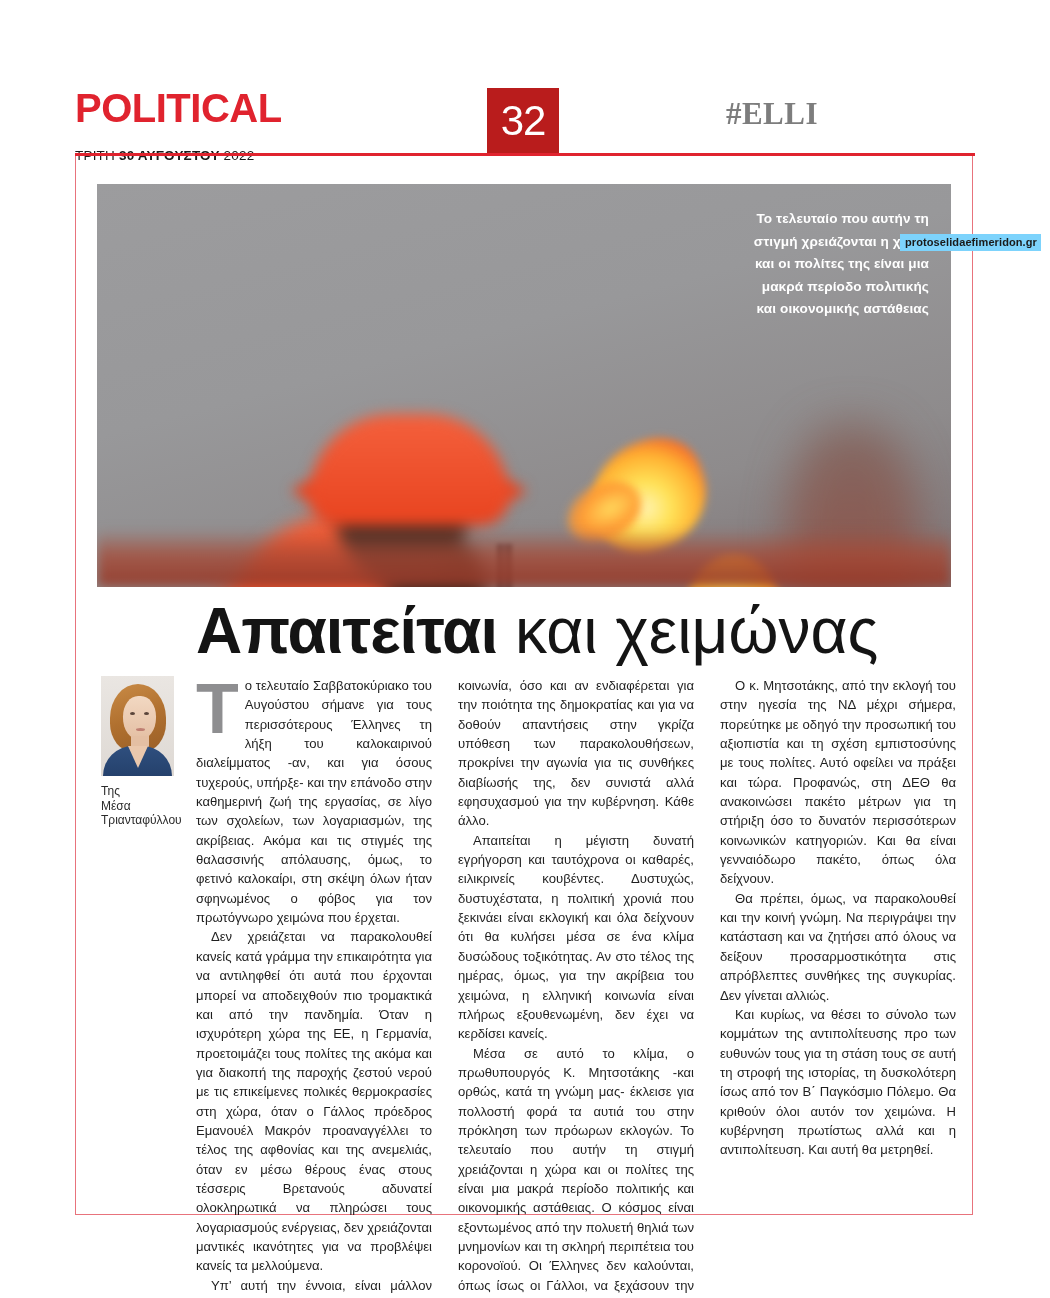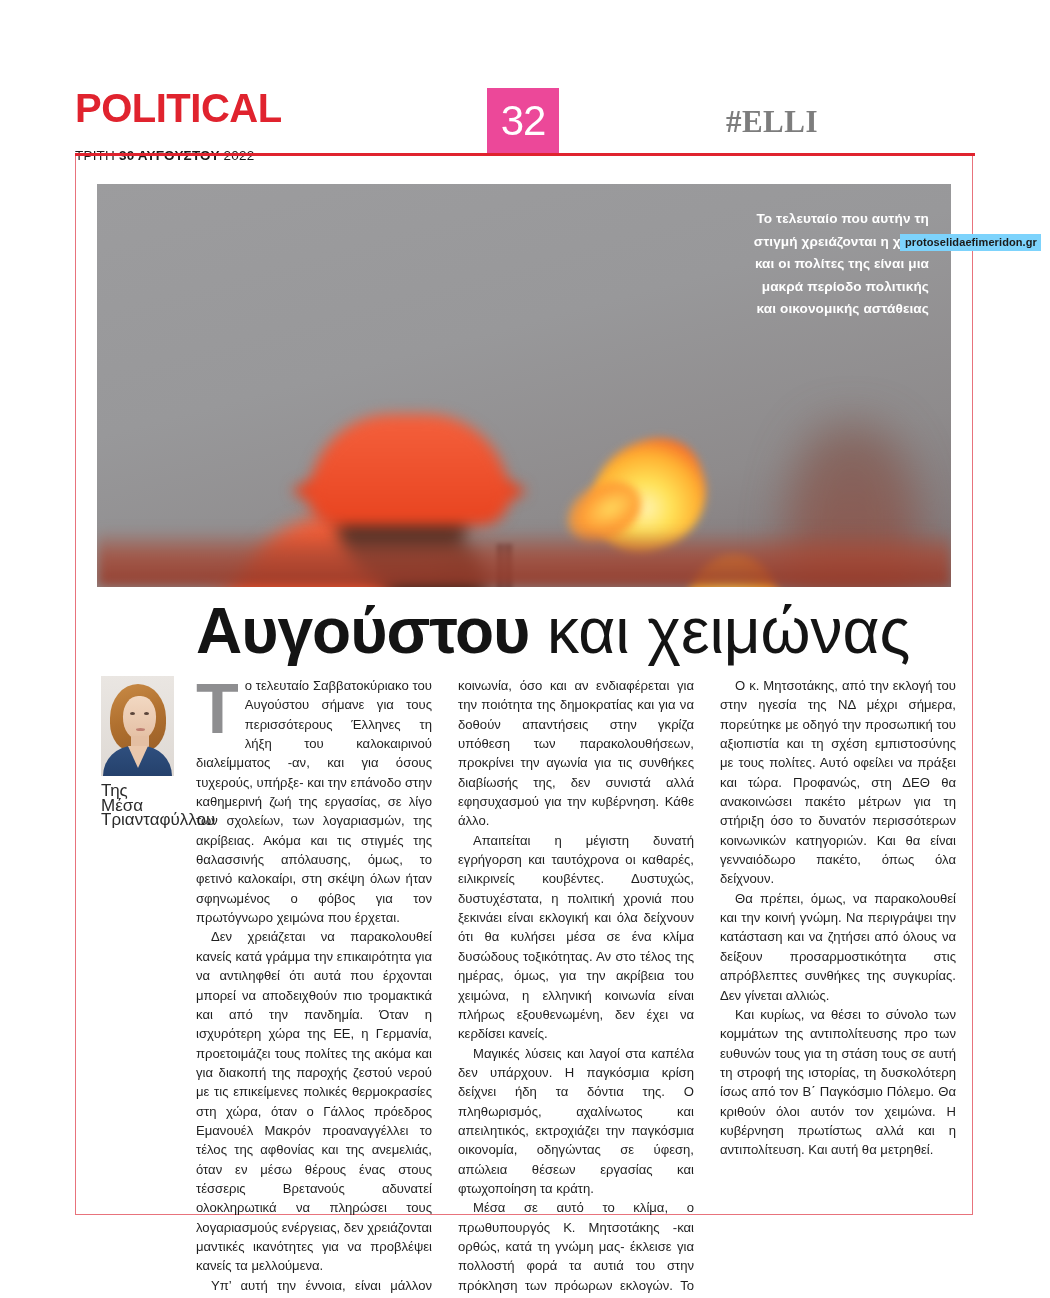--- a/index.html
+++ b/index.html
@@ -20,29 +20,29 @@
   }
   .dateline{
     margin-top:20px;font-size:13.5px;color:#1a1a1a;letter-spacing:0.2px;
     white-space:nowrap;
   }
   .dateline b{font-weight:700;}
   .dateline .yr{font-weight:400;}
 
   .pagenum-box{
     position:absolute;left:487px;top:88px;width:72px;height:66px;
-    background:#ec4899;
+    background:#b91c1c;
   }
   .pagenum{
     color:#ffffff;font-size:42px;font-weight:400;
     text-align:center;line-height:66px;letter-spacing:-1px;
   }
 
   .hashtag{
-    position:absolute;right:75px;top:104px;
+    position:absolute;right:75px;top:96px;
     font-family:"Liberation Serif","DejaVu Serif",serif;
     font-size:31px;font-weight:700;color:#7d7d7d;letter-spacing:0.5px;
   }
 
   .mast-rule{
     position:absolute;left:75px;top:153px;width:900px;height:3px;
     background:#e0232e;
   }
 
   
@@ -173,21 +173,21 @@
     background:linear-gradient(180deg,#2f4f7e 0%,#24406b 100%);
     border-radius:30px 30px 0 0;
   }
   .ap-v{
     position:absolute;left:27px;top:70px;width:20px;height:22px;
     background:#eac8ad;
     clip-path:polygon(0 0,100% 0,50% 100%);
   }
   .byline{
     position:absolute;left:101px;top:784px;width:100px;
-    font-size:17px;line-height:14.5px;color:#2b2b2b;
+    font-size:12px;line-height:14.5px;color:#2b2b2b;
   }
 
   
   .cols{
     position:absolute;left:196px;top:676px;width:760px;height:530px;
   }
   .col{
     position:absolute;top:0;width:236px;height:530px;
     font-size:13.1px;line-height:19.35px;color:#1f1f1f;
     text-align:justify;
@@ -236,21 +236,21 @@
     <div class="w-body"></div>
     <div class="w-neck"></div>
     <div class="w-head"></div>
     <div class="w-brim"></div>
     <div class="w-helmet"></div>
     <div class="ph-ground"></div>
     <div class="pullquote">Το τελευταίο που αυτήν τη στιγμή χρειάζονται η χώρα και οι πολίτες της είναι μια μακρά περίοδο πολιτικής και οικονομικής αστάθειας</div>
   </div>
   <div class="watermark">protoselidaefimeridon.gr</div>
 
-  <div class="headline"><span class="hl-a">Αυγούστου</span><span class="hl-b"> και χειμώνας</span></div>
+  <div class="headline"><span class="hl-a">Απαιτείται</span><span class="hl-b"> και χειμώνας</span></div>
 
   <div class="author-photo">
     <div class="ap-bg"></div>
     <div class="ap-hair"></div>
     <div class="ap-face"></div>
     <div class="ap-eye ap-e1"></div>
     <div class="ap-eye ap-e2"></div>
     <div class="ap-mouth"></div>
     <div class="ap-neck"></div>
     <div class="ap-shirt"></div>
@@ -264,21 +264,20 @@
 
   <div class="cols">
     <div class="col c1">
       <p class="first"><span class="dropcap">Τ</span><span>ο τελευταίο Σαββατοκύριακο του Αυγούστου σήμανε για τους περισσότερους Έλληνες τη λήξη του καλοκαιρινού διαλείμματος -αν, και για όσους τυχερούς, υπήρξε- και την επάνοδο στην καθημερινή ζωή της εργασίας, σε λίγο των σχολείων, των λογαριασμών, της ακρίβειας. Ακόμα και τις στιγμές της θαλασσινής απόλαυσης, όμως, το φετινό καλοκαίρι, στη σκέψη όλων ήταν σφηνωμένος ο φόβος για τον πρωτόγνωρο χειμώνα που έρχεται.</span></p>
       <p>Δεν χρειάζεται να παρακολουθεί κανείς κατά γράμμα την επικαιρότητα για να αντιληφθεί ότι αυτά που έρχονται μπορεί να αποδειχθούν πιο τρομακτικά και από την πανδημία. Όταν η ισχυρότερη χώρα της ΕΕ, η Γερμανία, προετοιμάζει τους πολίτες της ακόμα και για διακοπή της παροχής ζεστού νερού με τις επικείμενες πολικές θερμοκρασίες στη χώρα, όταν ο Γάλλος πρόεδρος Εμανουέλ Μακρόν προαναγγέλλει το τέλος της αφθονίας και της ανεμελιάς, όταν εν μέσω θέρους ένας στους τέσσερις Βρετανούς αδυνατεί ολοκληρωτικά να πληρώσει τους λογαριασμούς ενέργειας, δεν χρειάζονται μαντικές ικανότητες για να προβλέψει κανείς τα μελλούμενα.</p>
       <p>Υπ’ αυτή την έννοια, είναι μάλλον αναμενόμενο ότι στις πρώτες δημοσκοπήσεις για τη νέα περίοδο, το κυριότερο που καταγράφηκε είναι η αγωνία της κοινωνίας για όσα έρχονται στο πεδίο της ακρίβειας, ενεργειακής αλλά και γενικότερης. Αυτό το στοιχείο, ότι δηλαδή η</p>
     </div>
     <div class="col c2">
       <p class="first">κοινωνία, όσο και αν ενδιαφέρεται για την ποιότητα της δημοκρατίας και για να δοθούν απαντήσεις στην γκρίζα υπόθεση των παρακολουθήσεων, προκρίνει την αγωνία για τις συνθήκες διαβίωσής της, δεν συνιστά αλλά εφησυχασμού για την κυβέρνηση. Κάθε άλλο.</p>
       <p>Απαιτείται η μέγιστη δυνατή εγρήγορση και ταυτόχρονα οι καθαρές, ειλικρινείς κουβέντες. Δυστυχώς, δυστυχέστατα, η πολιτική χρονιά που ξεκινάει είναι εκλογική και όλα δείχνουν ότι θα κυλήσει μέσα σε ένα κλίμα δυσώδους τοξικότητας. Αν στο τέλος της ημέρας, όμως, για την ακρίβεια του χειμώνα, η ελληνική κοινωνία είναι πλήρως εξουθενωμένη, δεν έχει να κερδίσει κανείς.</p>
-      <p>Μαγικές λύσεις και λαγοί στα καπέλα δεν υπάρχουν. Η παγκόσμια κρίση δείχνει ήδη τα δόντια της. Ο πληθωρισμός, αχαλίνωτος και απειλητικός, εκτροχιάζει την παγκόσμια οικονομία, οδηγώντας σε ύφεση, απώλεια θέσεων εργασίας και φτωχοποίηση τα κράτη.</p>
       <p>Μέσα σε αυτό το κλίμα, ο πρωθυπουργός Κ. Μητσοτάκης -και ορθώς, κατά τη γνώμη μας- έκλεισε για πολλοστή φορά τα αυτιά του στην πρόκληση των πρόωρων εκλογών. Το τελευταίο που αυτήν τη στιγμή χρειάζονται η χώρα και οι πολίτες της είναι μια μακρά περίοδο πολιτικής και οικονομικής αστάθειας. Ο κόσμος είναι εξοντωμένος από την πολυετή θηλιά των μνημονίων και τη σκληρή περιπέτεια του κορονοϊού. Οι Έλληνες δεν καλούνται, όπως ίσως οι Γάλλοι, να ξεχάσουν την εποχή της ανεμε-</p>
     </div>
     <div class="col c3">
       <p>Ο κ. Μητσοτάκης, από την εκλογή του στην ηγεσία της ΝΔ μέχρι σήμερα, πορεύτηκε με οδηγό την προσωπική του αξιοπιστία και τη σχέση εμπιστοσύνης με τους πολίτες. Αυτό οφείλει να πράξει και τώρα. Προφανώς, στη ΔΕΘ θα ανακοινώσει πακέτο μέτρων για τη στήριξη όσο το δυνατόν περισσότερων κοινωνικών κατηγοριών. Και θα είναι γενναιόδωρο πακέτο, όπως όλα δείχνουν.</p>
       <p>Θα πρέπει, όμως, να παρακολουθεί και την κοινή γνώμη. Να περιγράψει την κατάσταση και να ζητήσει από όλους να δείξουν προσαρμοστικότητα στις απρόβλεπτες συνθήκες της συγκυρίας. Δεν γίνεται αλλιώς.</p>
       <p>Και κυρίως, να θέσει το σύνολο των κομμάτων της αντιπολίτευσης προ των ευθυνών τους για τη στάση τους σε αυτή τη στροφή της ιστορίας, τη δυσκολότερη ίσως από τον Β΄ Παγκόσμιο Πόλεμο. Θα κριθούν όλοι αυτόν τον χειμώνα. Η κυβέρνηση πρωτίστως αλλά και η αντιπολίτευση. Και αυτή θα μετρηθεί.</p>
     </div>
   </div>
 
 </div>

